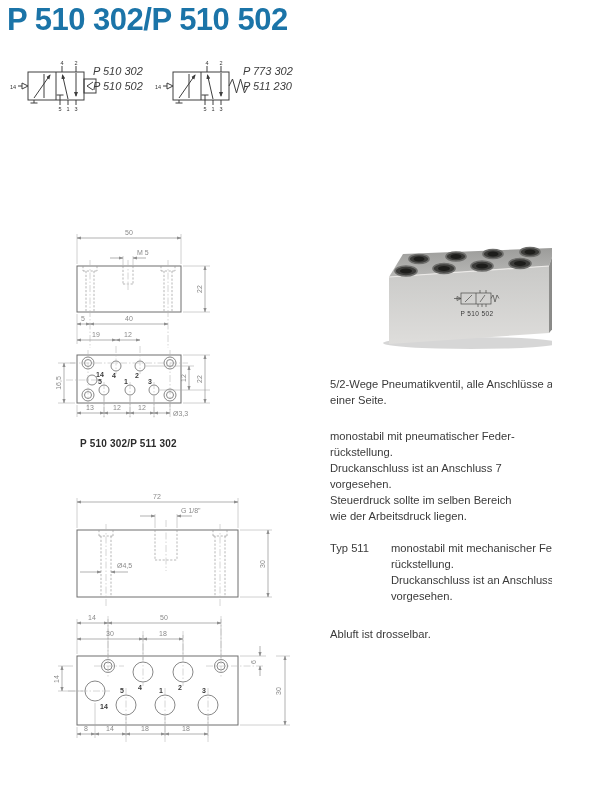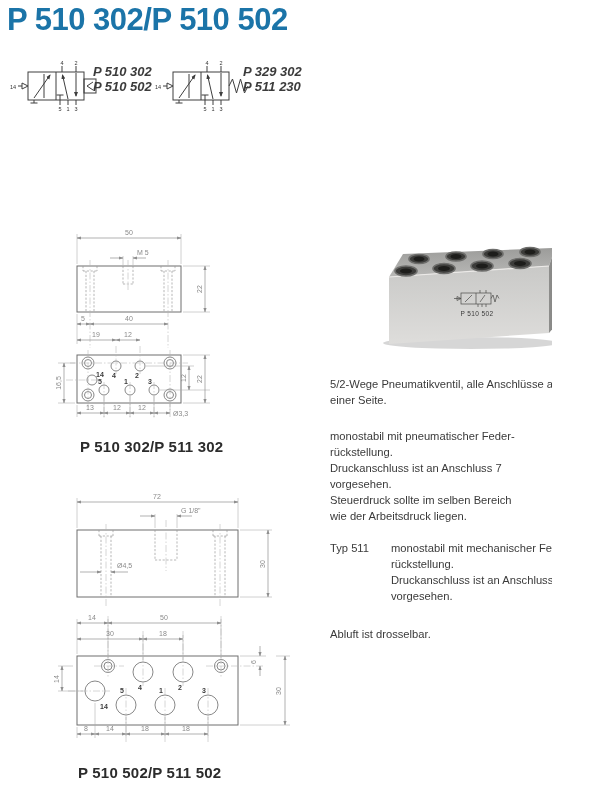--- a/index.html
+++ b/index.html
@@ -1,21 +1,21 @@
 <!DOCTYPE html>
 <html><head>
 <meta charset="utf-8">
 <style>
   html,body{margin:0;padding:0;background:#fff;}
   .page{position:relative;width:552px;height:793px;background:#ffffff;overflow:hidden;
         font-family:"Liberation Sans",sans-serif;}
   .abs{position:absolute;}
   .title{left:7px;top:2px;font-size:31px;font-weight:bold;color:#1b74a8;letter-spacing:-0.5px;}
-  .sym-label{font-size:13px;font-style:italic;font-weight:700;color:#3c3c3c;line-height:15px;}
-  .caption{font-size:15px;font-weight:bold;color:#2c2c2c;letter-spacing:0.2px;}
+  .sym-label{font-size:11px;font-style:italic;font-weight:400;color:#3c3c3c;line-height:15px;}
+  .caption{font-size:10px;font-weight:bold;color:#2c2c2c;letter-spacing:0.2px;}
   .desc{font-size:11.2px;color:#3a3a3a;line-height:16px;width:278px;}
   .lines{white-space:pre-line;}
   .intro{margin:0 0 20px 0;}
   .typ{display:flex;margin:0 0 16px 0;}
   .typ-label{flex:0 0 61px;}
   .note{margin-top:22px;}
   
   .ol{stroke:#6e6e6e;fill:none;stroke-width:1;}
   .dl{stroke:#8f8f8f;fill:none;stroke-width:.7;}
   .xl{stroke:#aaaaaa;fill:none;stroke-width:.55;}
@@ -101,21 +101,21 @@
       <polyline points="74,28 77.5,21 81.5,35 85.5,21 89.5,35 93,28"></polyline>
     </g>
     <text class="sdig" x="52" y="6.5" text-anchor="middle">4</text>
     <text class="sdig" x="66" y="6.5" text-anchor="middle">2</text>
     <text class="sdig" x="50" y="53" text-anchor="middle">5</text>
     <text class="sdig" x="58" y="53" text-anchor="middle">1</text>
     <text class="sdig" x="66" y="53" text-anchor="middle">3</text>
     <text class="sdig" x="0" y="30.5">14</text>
   </svg>
   <div class="abs sym-label" style="left:243px;top:64px">
-    <div>P 329 302</div>
+    <div>P 773 302</div>
     <div>P 511 230</div>
   </div>
 
   <svg class="abs" style="left:52px;top:220px" width="270" height="245" viewBox="0 0 270 245">
     <defs>
         <marker id="m1" viewBox="0 0 10 10" refX="9" refY="5" markerWidth="7" markerHeight="7" orient="auto-start-reverse">
           <path d="M0,1.5 L10,5 L0,8.5 z" fill="#8f8f8f"></path>
         </marker>
       </defs>
 
@@ -435,15 +435,14 @@
       <text class="dim" x="113" y="160" text-anchor="middle">18</text>
       <text class="dim" x="206" y="186" text-anchor="middle" transform="rotate(-90 206 186)">6</text>
       <text class="dim" x="231" y="215" text-anchor="middle" transform="rotate(-90 231 215)">30</text>
       <text class="dim" x="9" y="203" text-anchor="middle" transform="rotate(-90 9 203)">14</text>
       <text class="dim" x="36" y="255" text-anchor="middle">8</text>
       <text class="dim" x="60" y="255" text-anchor="middle">14</text>
       <text class="dim" x="95" y="255" text-anchor="middle">18</text>
       <text class="dim" x="136" y="255" text-anchor="middle">18</text>
     </g>
   </svg>
-  <div class="abs caption" style="left:78px;top:764px">P 510 502/P 511 502</div>
 
 </div>
 
 </body></html>

